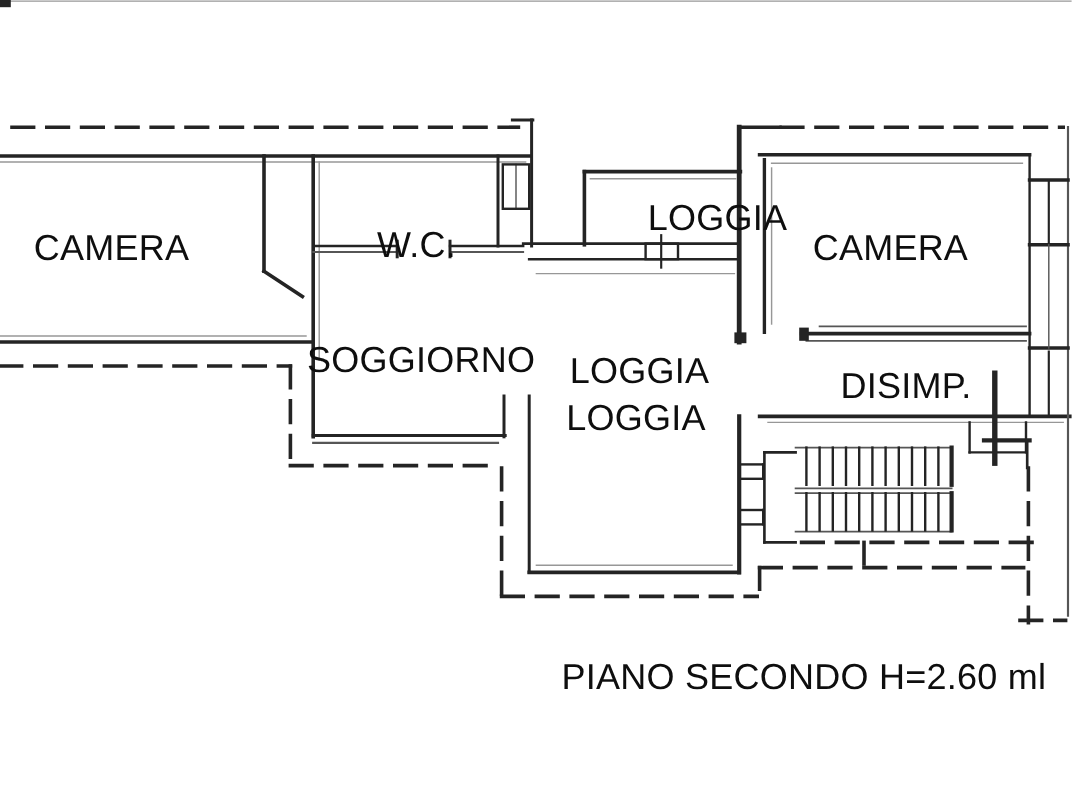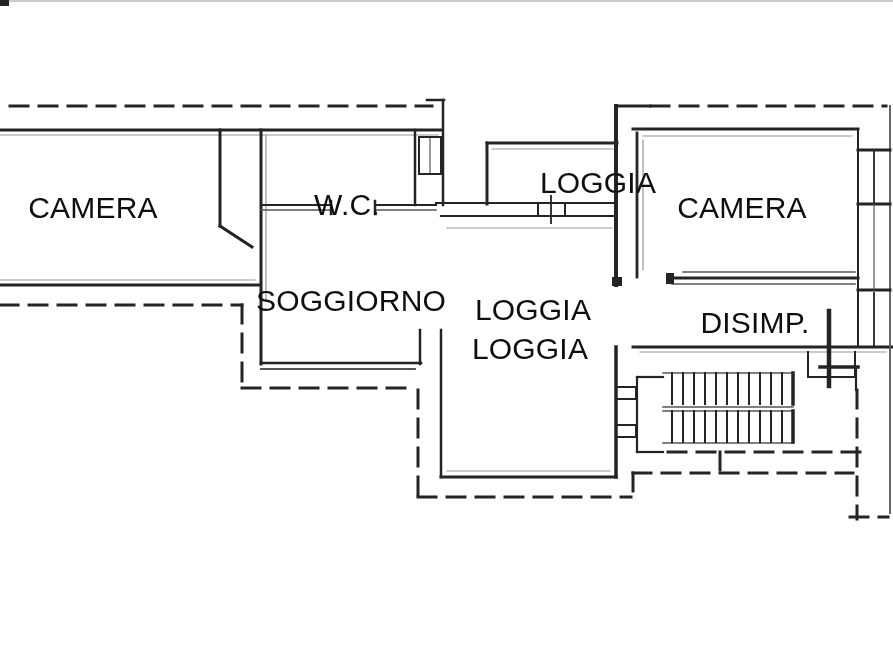--- a/index.html
+++ b/index.html
@@ -140,13 +140,14 @@
   <div>
       <span class="room-label" style="left: 93px; top: 208px;">CAMERA</span>
       <span class="room-label" style="left: 347px; top: 181px; margin-top: 24px;">W.C.</span>
       <span class="room-label" style="left: 562px; top: 183px; margin-left: 36px;">LOGGIA</span>
       <span class="room-label" style="left: 742px; top: 208px;">CAMERA</span>
       <span class="room-label" style="left: 351px; top: 301px;">SOGGIORNO</span>
       <span class="room-label" style="left: 533px; top: 310px;">LOGGIA</span>
       <span class="room-label" style="left: 530px; top: 349px;">LOGGIA</span>
       <span class="room-label" style="left: 740px; top: 323px; margin-left: 15px;">DISIMP.</span>
     </div>
+  <div class="caption" style="left: 468px; top: 548px;">PIANO SECONDO H=2.60 ml</div>
 </div>
 
 </body></html>

